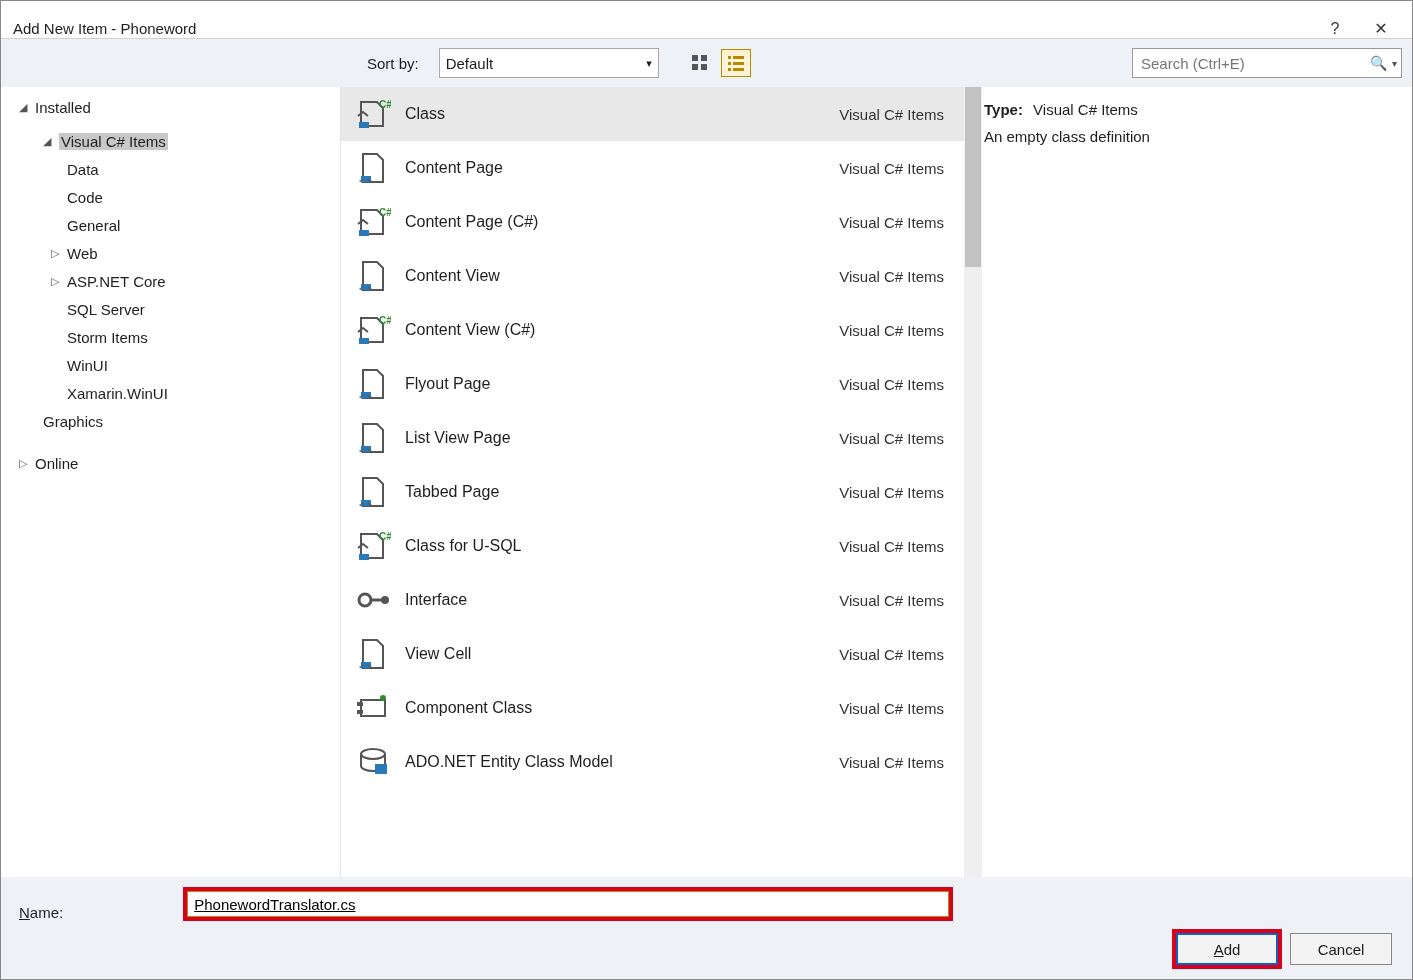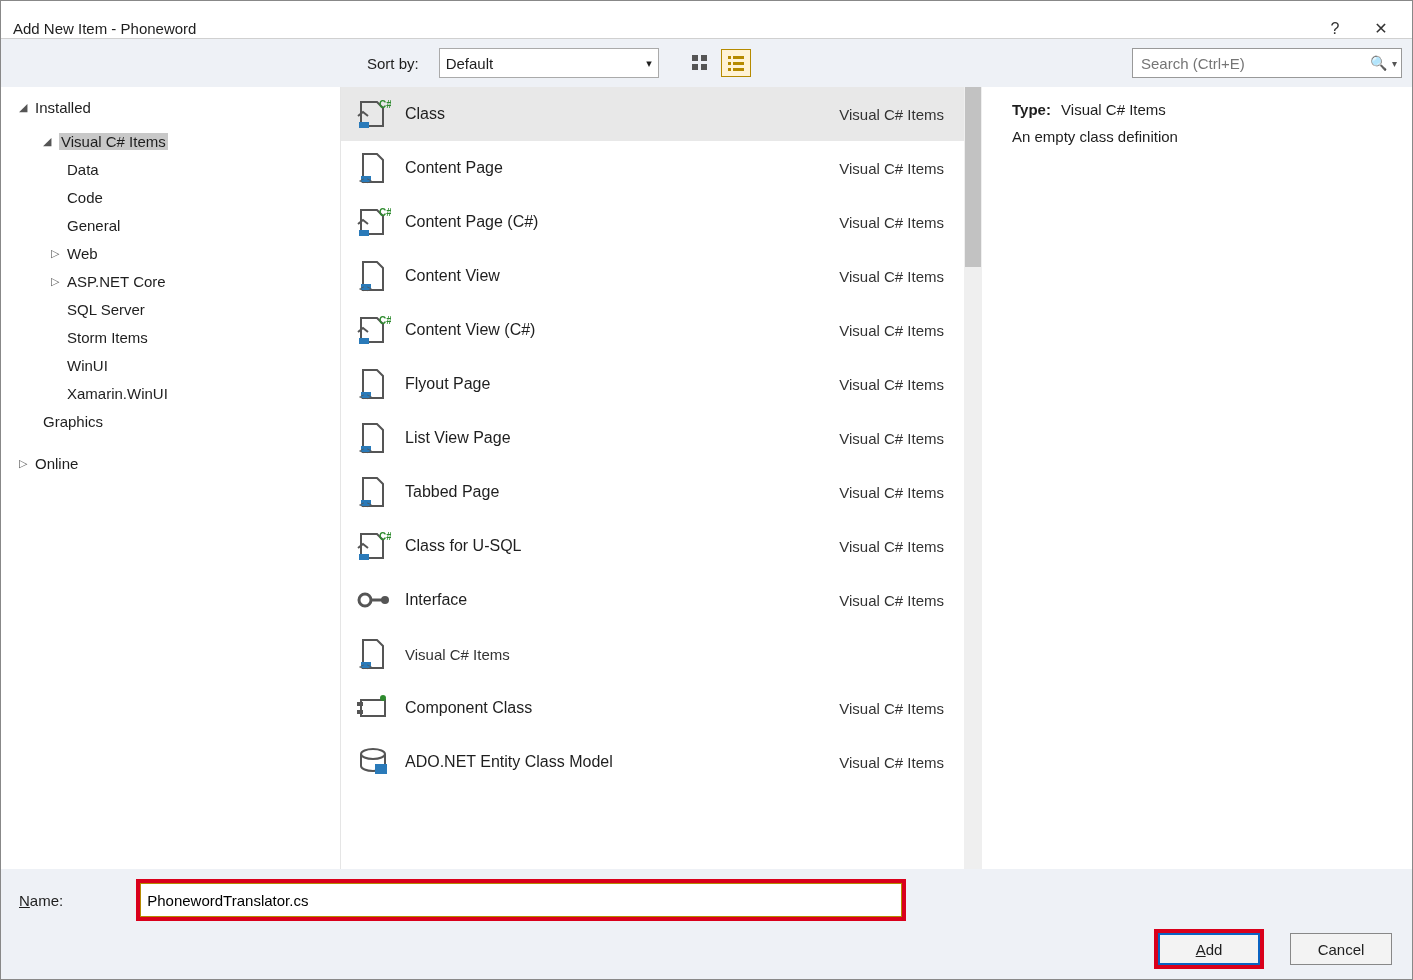--- a/index.html
+++ b/index.html
@@ -121,49 +121,50 @@
   }
   .scroll-thumb {
     position:absolute; top:0; left:1px; right:1px;
     height: 180px; background: #c2c2c2;
   }
 
   
   .detail {
     width: 430px;
     background: #fff;
-    padding: 14px 30px;
+    padding: 14px 2px;
   }
   .detail .type-line { font-size: 15px; margin-bottom: 10px; }
   .detail .type-line b { font-weight: 600; margin-right: 6px;}
 
   
   .footer {
     background: #eef1f6;
     padding: 10px 14px 14px 14px;
     display: flex;
     flex-direction: column;
     gap: 12px;
   }
-  .name-row { display: flex; align-items: center; gap: 73px; padding-left:4px;}
+  .name-row { display: flex; align-items: flex-end; gap: 120px; padding-left:4px;}
   .name-row label { font-size: 15px; }
   .name-row label u { text-decoration: underline; }
   .name-input-wrap {
     position: relative;
     border: 4px solid #d9001b;
   }
   .name-input {
-    width: 762px; height: 34px;
+    width: 762px; height: 26px;
     border: 1px solid #b58a00;
     padding: 0 6px;
     font-size: 15px;
     background: #fff;
     outline: none;
-  }
-  .btn-row { display:flex; justify-content: flex-end; gap: 30px; padding-right: 6px;}
+    text-decoration: underline;
+  }
+  .btn-row { display:flex; justify-content: flex-end; gap: 12px; padding-right: 6px;}
   .dlg-btn {
     min-width: 102px; height: 32px;
     border: 1px solid #888;
     background: #f3f3f3;
     font-size: 15px;
     display:flex; align-items:center; justify-content:center;
   }
   .dlg-btn.primary {
     border: 2px solid #0a63c2;
     outline: 4px solid #d9001b;
@@ -384,20 +385,21 @@
           <div class="cat">Visual C# Items</div>
         </div>
         <div class="list-row">
           <div class="icon">
             <svg width="36" height="36">
               <path d="M8 4 h14 l6 6 v22 h-20 z" fill="none" stroke="#555" stroke-width="2"></path>
               <rect x="6" y="26" width="10" height="6" fill="#2a7ab9"></rect>
               <text x="4" y="34" font-size="9" fill="#555">&lt; &gt;</text>
             </svg>
           </div>
+          <div class="name">View Cell</div>
           <div class="cat">Visual C# Items</div>
         </div>
         <div class="list-row">
           <div class="icon">
             <svg width="36" height="36">
               <rect x="6" y="10" width="24" height="16" fill="none" stroke="#555" stroke-width="2"></rect>
               <rect x="2" y="12" width="6" height="4" fill="#555"></rect>
               <rect x="2" y="20" width="6" height="4" fill="#555"></rect>
               <circle cx="28" cy="8" r="3" fill="#2e8b2e"></circle>
             </svg>

